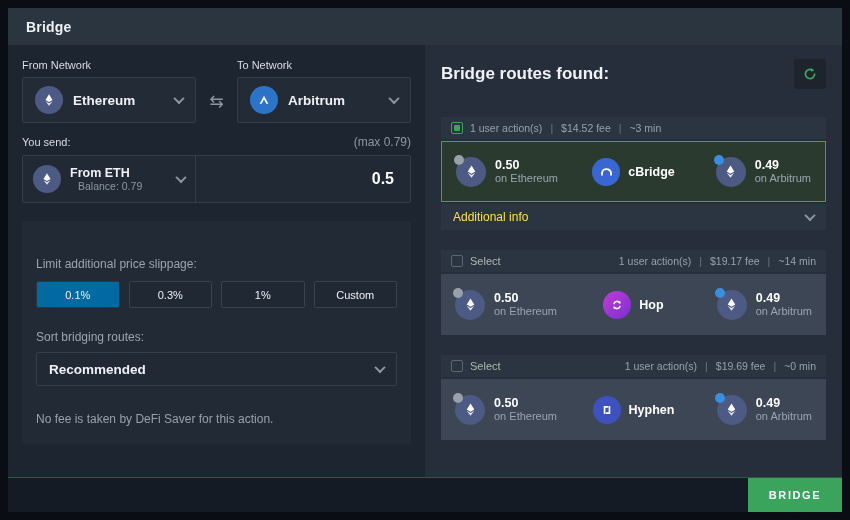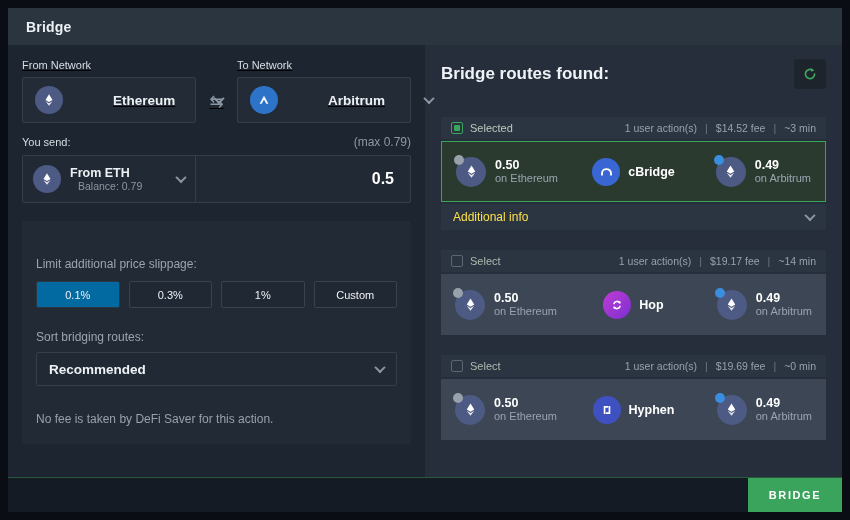--- a/index.html
+++ b/index.html
@@ -4,24 +4,24 @@
 <style>
   * { margin:0; padding:0; box-sizing:border-box; }
   html,body { width:850px; height:520px; background:#0a0e14; font-family:"Liberation Sans","DejaVu Sans",sans-serif; overflow:hidden; }
   .window { position:absolute; left:8px; top:8px; width:834px; height:504px; background:#1d2530; display:flex; flex-direction:column; }
   .titlebar { height:37px; background:#2b3540; display:flex; align-items:center; padding:0 18px; flex:0 0 auto; }
   .titlebar .title { color:#eef1f4; font-size:14px; font-weight:bold; letter-spacing:.2px; }
   .content { flex:1 1 auto; display:flex; min-height:0; }
 
   
   .left-panel { width:417px; flex:0 0 417px; background:#1d2530; padding:14px 14px 0 14px; }
-  .net-row { display:flex; align-items:flex-end;text-decoration:underline; }
+  .net-row { display:flex; align-items:flex-end; }
   .net-col { width:174px; }
   .field-label { color:#d7dde4; font-size:11px; margin-bottom:6px; }
-  .select-box { height:46px; background:#222b36; border:1px solid #343f4c; border-radius:2px; display:flex; align-items:center; padding:0 12px; cursor:pointer;gap:40px; }
+  .select-box { height:46px; background:#222b36; border:1px solid #343f4c; border-radius:2px; display:flex; align-items:center; padding:0 12px; cursor:pointer; }
   .coin { width:28px; height:28px; border-radius:50%; display:flex; align-items:center; justify-content:center; flex:0 0 auto; }
   .coin.eth-slate { background:#4d5a84; }
   .coin.arb-blue { background:#2d74c9; }
   .select-box .sel-text { color:#eef1f4; font-size:13.5px; font-weight:bold; margin-left:10px; flex:1; }
   .chev { width:8px; height:8px; border-right:2px solid #8b96a3; border-bottom:2px solid #8b96a3; flex:0 0 auto; }
   .chev.down { transform:rotate(45deg) translate(-1px,-1px); }
   .chev.up { transform:rotate(-135deg); }
   .swap { width:41px; text-align:center; color:#8b96a3; font-size:17px; padding-bottom:12px; cursor:pointer; font-family:"DejaVu Sans",sans-serif; }
   .send-labels { display:flex; justify-content:space-between; align-items:baseline; margin-top:12px; margin-bottom:6px; }
   .send-labels .max { color:#8d97a3; font-size:12px; }
@@ -173,21 +173,20 @@
           <svg width="16" height="16" viewBox="0 0 16 16">
             <path d="M12.6 8 A4.6 4.6 0 1 1 10.6 4.2" stroke="#3fa85f" stroke-width="1.7" fill="none" stroke-linecap="round"></path>
             <path d="M9.3 2.2 L12.2 4.6 L8.9 5.8 Z" fill="#3fa85f"></path>
           </svg>
         </div>
       </div>
 
       <div class="route-block" style="margin-top:0">
         <div class="route-head selected">
           <span class="cb checked"></span>
-          <span class="sel-label">Selected</span>
           <span class="route-meta">
             <span>1 user action(s)</span>
             <span class="pipe">|</span>
             <span>$14.52 fee</span>
             <span class="pipe">|</span>
             <span>~3 min</span>
           </span>
         </div>
         <div class="route-body selected">
           <span class="leg">

